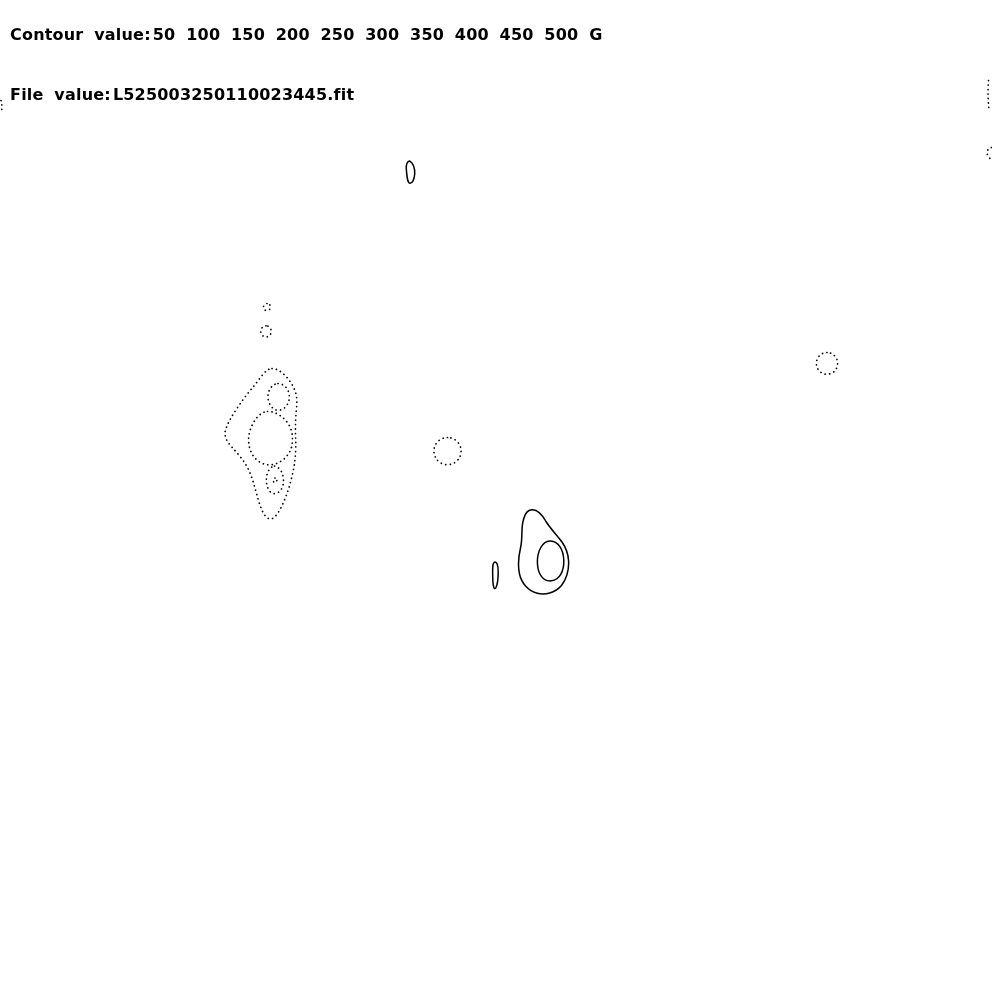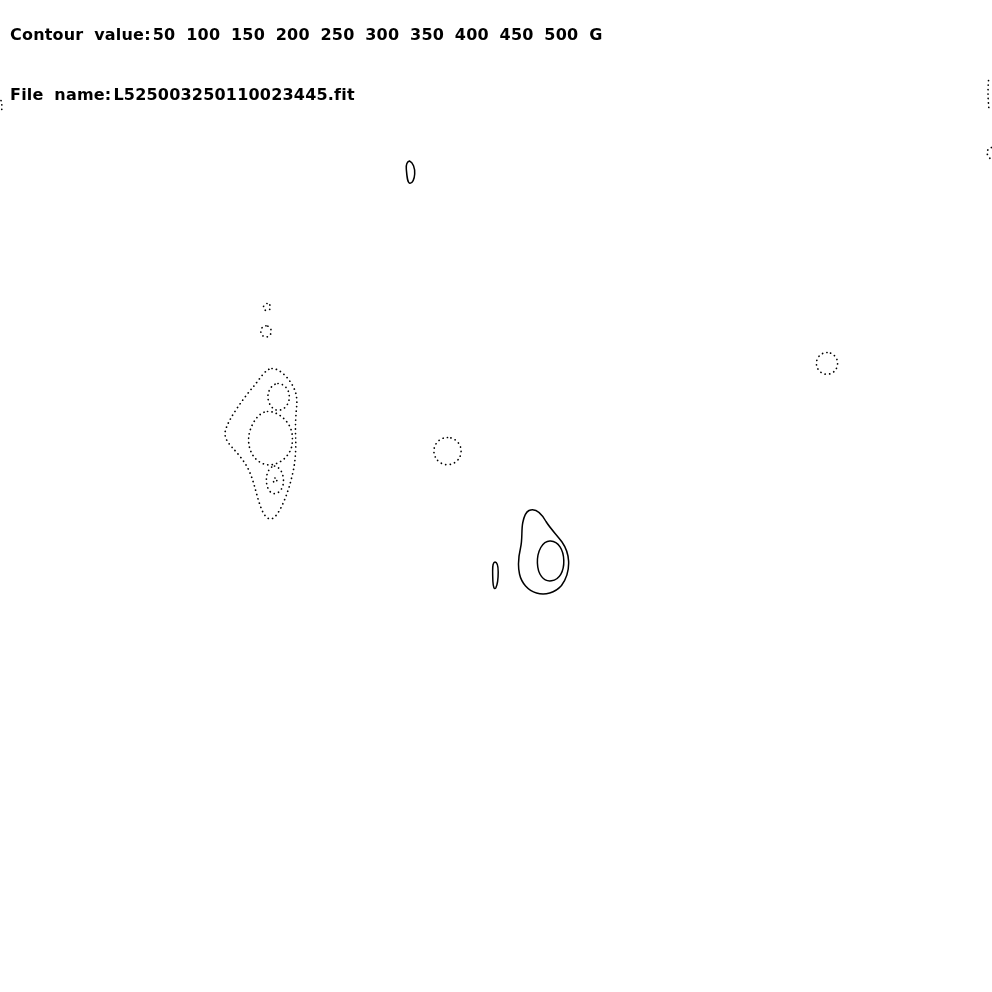--- a/index.html
+++ b/index.html
@@ -19,21 +19,21 @@
   .dotted{stroke-width:1.7;stroke-dasharray:0.1 4.4;stroke-linecap:round;}
 </style>
 </head>
 <body>
 
 <div class="stage">
 
   <div id="line1" class="hline"><span class="lbl">Contour value:</span><span>50 100 150 200 250 300 350 400 450 500 G</span></div>
 
 
-  <div id="line3" class="hline"><span class="lbl">File name:</span><span>L525003250110023445.fit</span></div>
+  <div id="line3" class="hline"><span class="lbl">File value:</span><span>L525003250110023445.fit</span></div>
 
   <svg class="contours" viewBox="0 0 992 992" aria-hidden="true">
     <path class="solid" d="M409.5,161 C413,162.5 415,168 414.7,174 C414.4,179 412.5,183.5 409.8,183.2 C407.3,182.8 406.9,176 406.3,169 C405.9,164 407.2,161.8 409.5,161 Z"></path>
     <path class="dotted" d="M267,303.5 a3.5,3.6 0 1 0 0.02,0 Z"></path>
     <path class="dotted" d="M266,325.8 a5.2,5.6 0 1 0 0.02,0 Z"></path>
     <path class="dotted" d="M272,368.5 C279,368.5 287,376 292,384.5 C296.5,392 297.5,399 296.5,408 C295.7,417 295.2,426 295.6,436 C296,447 295.8,459 293,472 C290.2,484.5 286.5,497 280.5,508.5 C276.8,515.5 272.8,520.5 268.5,518.5 C263.8,516.3 261,508.5 258.2,499.5 C255.4,490 253.2,480 249,470.5 C244.8,461.5 237.8,453.5 231.8,447 C226.8,441.5 224.2,436.5 225.2,431.5 C226.8,424.5 231,417.5 236.2,409.5 C241.5,401.5 247.5,393.5 253.5,386.5 C259.5,379.5 265.5,368.5 272,368.5 Z"></path>
     <path class="dotted" d="M278,383.5 C284.5,383.8 289.3,389.5 289.3,396.8 C289.3,403.8 285.2,409.3 279.2,410.2 C274.8,410.8 270.5,407.3 268.6,401.3 C266.8,395.3 268.8,388.8 273,385.5 C274.6,384.3 276.3,383.5 278,383.5 Z"></path>
     <path class="dotted" d="M267.5,411.5 C276,411.2 285,417.5 289.8,426.5 C292.8,432.5 293.2,441 291.2,448.5 C288.2,456.5 281.2,462.8 273.2,464.5 C265.2,466.2 256.8,462.2 252.2,454.2 C248.2,447 247.5,438 250.2,430 C253.2,421 259.5,412 267.5,411.5 Z"></path>
     <path class="dotted" d="M274.5,466 C279.5,467 282.8,472 283.4,478.8 C284,485.8 281.2,491.8 276.2,493.4 C271.4,494.8 267.6,490.2 266.6,483.2 C265.6,476.4 267.8,469.6 271.8,467 C272.7,466.4 273.6,466 274.5,466 Z"></path>
     <path class="dotted" d="M275,478 a1.8,2.3 0 1 0 0.02,0 Z"></path>

